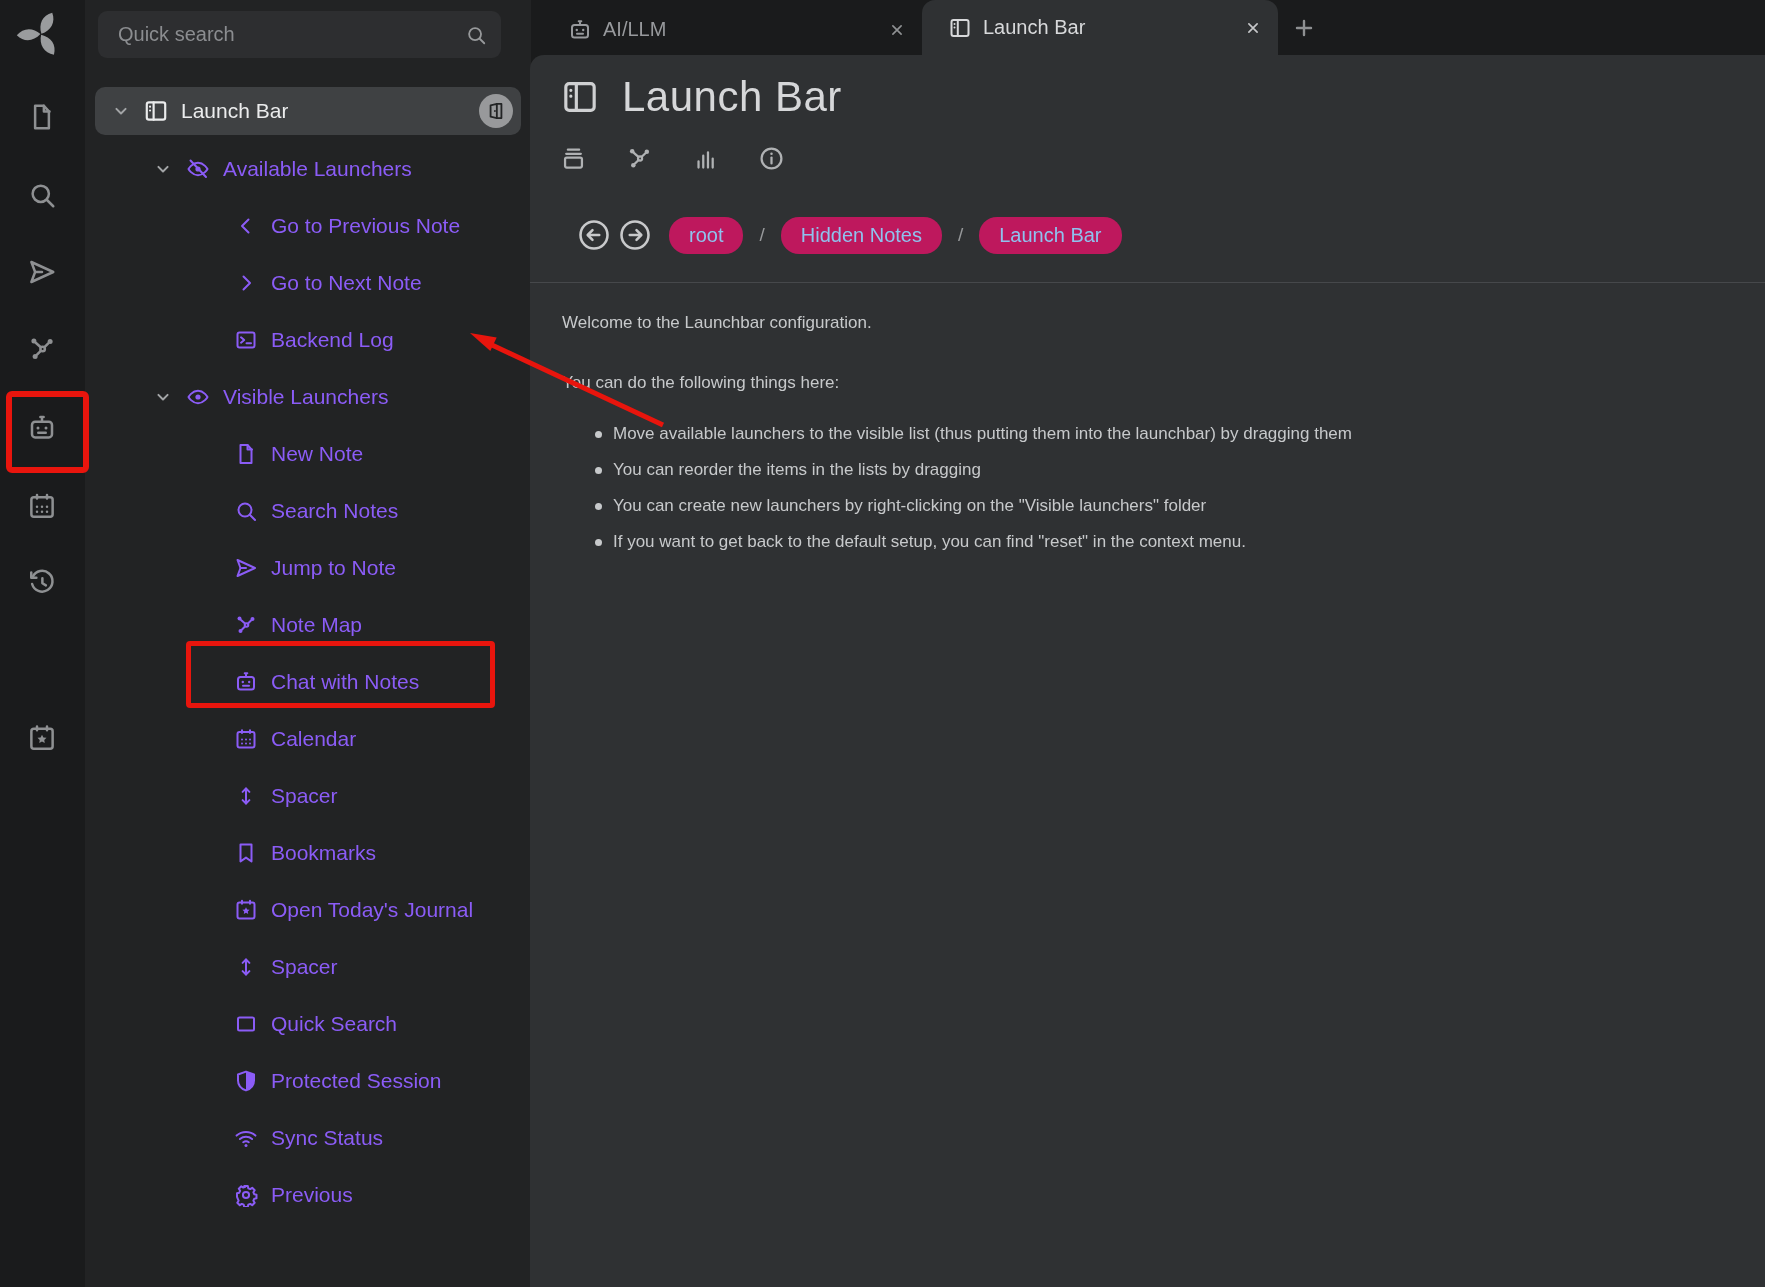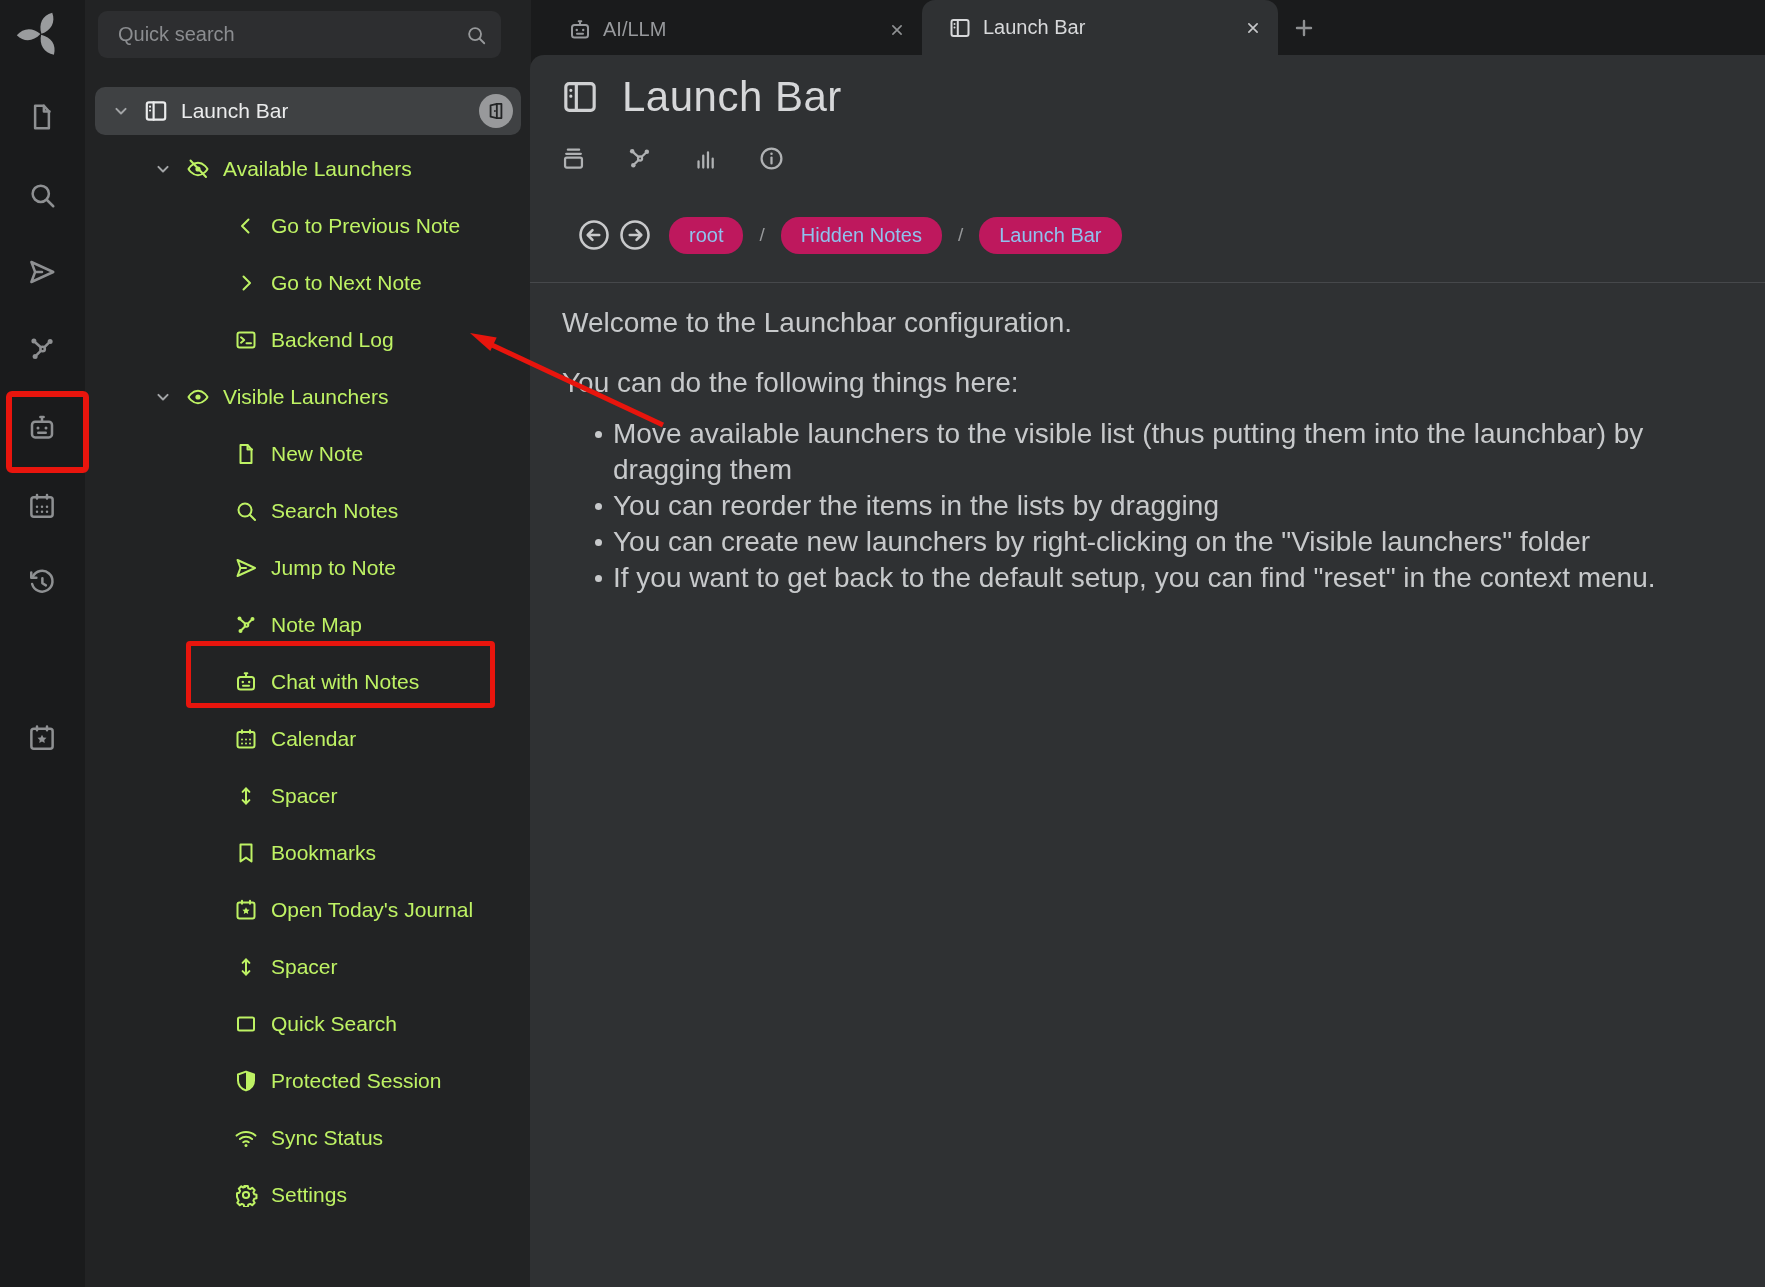--- a/index.html
+++ b/index.html
@@ -16,21 +16,21 @@
   .ib-item{position:absolute;left:0;width:84px;height:56px;display:flex;align-items:center;justify-content:center;color:#8e9092;cursor:pointer}
 
   
   .sidebar{position:absolute;left:85px;top:0;width:446px;height:100%;background:#222324;z-index:1}
   .quick-search{position:absolute;left:13px;top:11px;width:403px;height:47px;background:#2d2e30;border-radius:9px;display:flex;align-items:center;padding:0 14px 0 18px;box-sizing:border-box}
   .quick-search input{flex:1;background:none;border:0;outline:0;color:#cfd0d2;font-size:20px;font-family:inherit;min-width:0}
   .quick-search input::placeholder{color:#8b8d90}
   .qs-icon{color:#97999b;flex:0 0 auto}
 
   .tree{position:absolute;left:0;top:83px;right:0;bottom:0;overflow:hidden}
-  .row{height:57px;margin:0 10px;display:flex;align-items:center;border-radius:10px;color:#bef264;font-size:21px;white-space:nowrap;overflow:hidden;cursor:pointer;box-sizing:border-box}
+  .row{height:57px;margin:0 10px;display:flex;align-items:center;border-radius:10px;color:#8b5cf6;font-size:21px;white-space:nowrap;overflow:hidden;cursor:pointer;box-sizing:border-box}
   .row.d0{padding-left:14px}
   .row.d1{padding-left:56px}
   .row.d2{padding-left:138px}
   .row.selected{background:#3f4143;color:#ebeced;height:48px;margin-top:4px;margin-bottom:5px}
   .row .chev{width:24px;margin-right:10px;color:#a2a4a6;display:flex;justify-content:center;flex:0 0 auto}
   .row .ric{width:26px;margin-right:12px;display:flex;justify-content:center;flex:0 0 auto}
   .row .lbl{overflow:hidden;text-overflow:clip}
   .hoist{margin-left:auto;margin-right:8px;width:34px;height:34px;border-radius:50%;background:#98999b;color:#232425;display:flex;align-items:center;justify-content:center;flex:0 0 auto;cursor:pointer}
 
   
@@ -53,21 +53,21 @@
   .ribbon .rb{display:flex;cursor:pointer}
 
   .crumbs{position:absolute;left:46px;top:160px;height:40px;display:flex;align-items:center}
   .navbtn{width:36px;height:36px;color:#c8c9cb;display:flex;align-items:center;justify-content:center;cursor:pointer}
   .navbtn + .navbtn{margin-left:5px}
   .pill{height:37px;margin-left:16px;padding:0 20px;border-radius:18px;background:#be185d;color:var(--link,#8fc2ee);font-size:20px;display:flex;align-items:center;cursor:pointer}
   .sep{margin-left:16px;color:#97999b;font-size:19px}
 
   .divider{position:absolute;left:0;right:0;top:227px;height:1px;background:#46484b}
 
-  .pane .pbody{position:absolute;left:32px;top:255px;right:36px;color:#c7c9cb;font-size:28px;line-height:26px}
+  .pane .pbody{position:absolute;left:32px;top:255px;right:36px;color:#c7c9cb;font-size:17px;line-height:26px}
   .pbody p{margin:0}
   .pbody p + p{margin-top:34px}
   .pbody ul{margin:20px 0 0 0;padding:0;list-style:none}
   .pbody li{position:relative;padding-left:51px;line-height:36px}
   .pbody li::before{content:'';position:absolute;left:33px;top:15px;width:7px;height:7px;border-radius:50%;background:#c7c9cb}
 
   
   .anno{position:absolute;z-index:50;pointer-events:none}
   .anno-box1{left:6px;top:391px;width:71px;height:70px;border:6px solid var(--red,#e8150d);border-radius:6px}
   .anno-box2{left:186px;top:641px;width:309px;height:67px;border:5px solid var(--red,#e8150d);border-radius:4px;box-sizing:border-box}
@@ -376,21 +376,21 @@
           </span>
           <span class="lbl">Sync Status</span>
         </div>
         <div class="row d2">
           <span class="ric">
             <svg width="24" height="24" viewBox="0 0 24 24" fill="none" stroke="currentColor" stroke-width="2" stroke-linecap="round" stroke-linejoin="round">
               <path d="M10.2 3h3.6l.5 2.3 1.9.8 2-1.3 2.5 2.5-1.3 2 .8 1.9 2.3.5v3.6l-2.3.5-.8 1.9 1.3 2-2.5 2.5-2-1.3-1.9.8-.5 2.3h-3.6l-.5-2.3-1.9-.8-2 1.3-2.5-2.5 1.3-2-.8-1.9L3 13.8v-3.6l2.3-.5.8-1.9-1.3-2 2.5-2.5 2 1.3 1.9-.8z"></path>
               <circle cx="12" cy="12" r="3.1"></circle>
             </svg>
           </span>
-          <span class="lbl">Settings</span>
+          <span class="lbl">Previous</span>
         </div>
       </div>
   </aside>
 
   <div class="tabbar" id="tabbar">
       <div class="tab inactive">
         <span class="ticon">
           <svg width="24" height="24" viewBox="0 0 24 24" fill="none" stroke="currentColor" stroke-width="2" stroke-linecap="round" stroke-linejoin="round">
             <rect x="4" y="7" width="16" height="12.5" rx="2.5"></rect>
             <path d="M12 7V4.6"></path>

